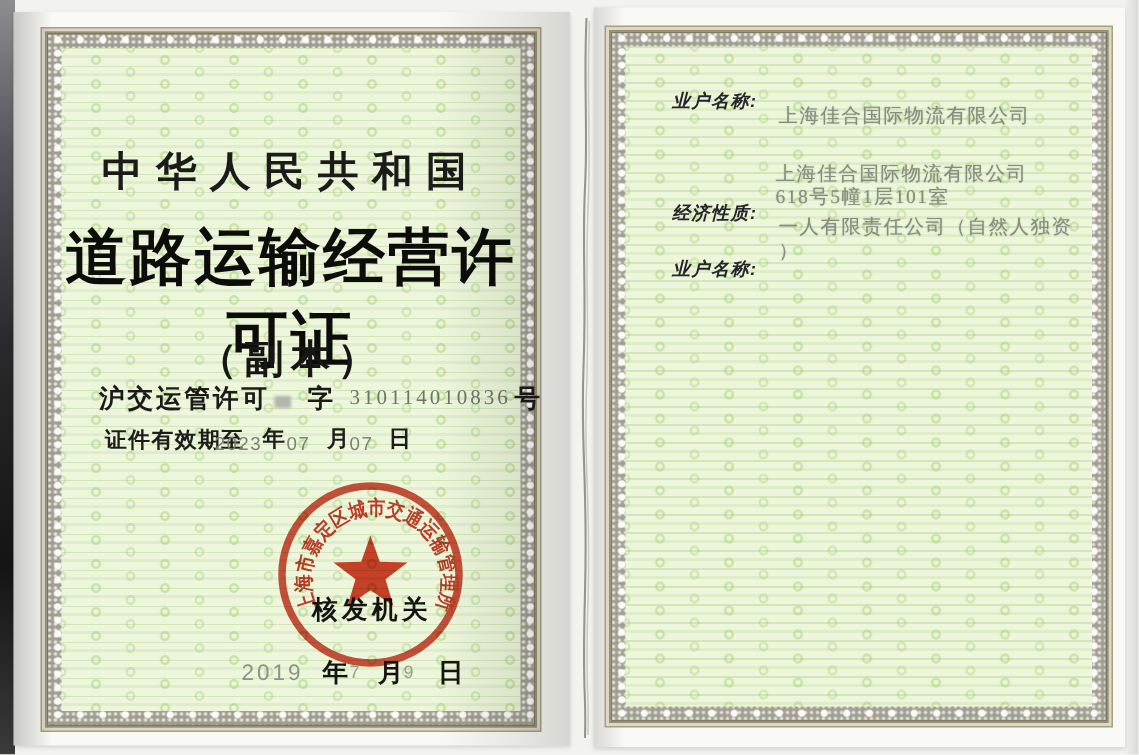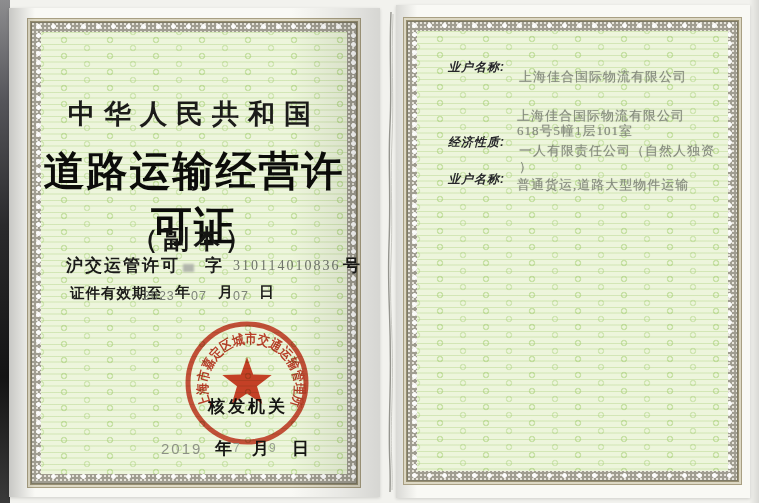--- a/index.html
+++ b/index.html
@@ -161,17 +161,16 @@
       <div class="abs field-value" style="left:102px;top:37px;width:200px;">上海佳合国际物流有限公司</div>
 
       <div class="abs field-value" style="left:100px;top:77px;width:210px;line-height:15px;">上海佳合国际物流有限公司
 618号5幢1层101室</div>
 
       <div class="abs field-value" style="left:102px;top:112px;width:215px;line-height:16px;">一人有限责任公司（自然人独资
 ）</div>
       <div class="abs field-label" style="left:31px;top:103px;">经济性质:</div>
 
       <div class="abs field-label" style="left:31px;top:140px;">业户名称:</div>
-      <div class="abs field-value" style="left:100px;top:145px;width:215px;">普通货运,道路大型物件运输</div>
 
     </div>
   </div>
 </div>
 
 </body></html>

